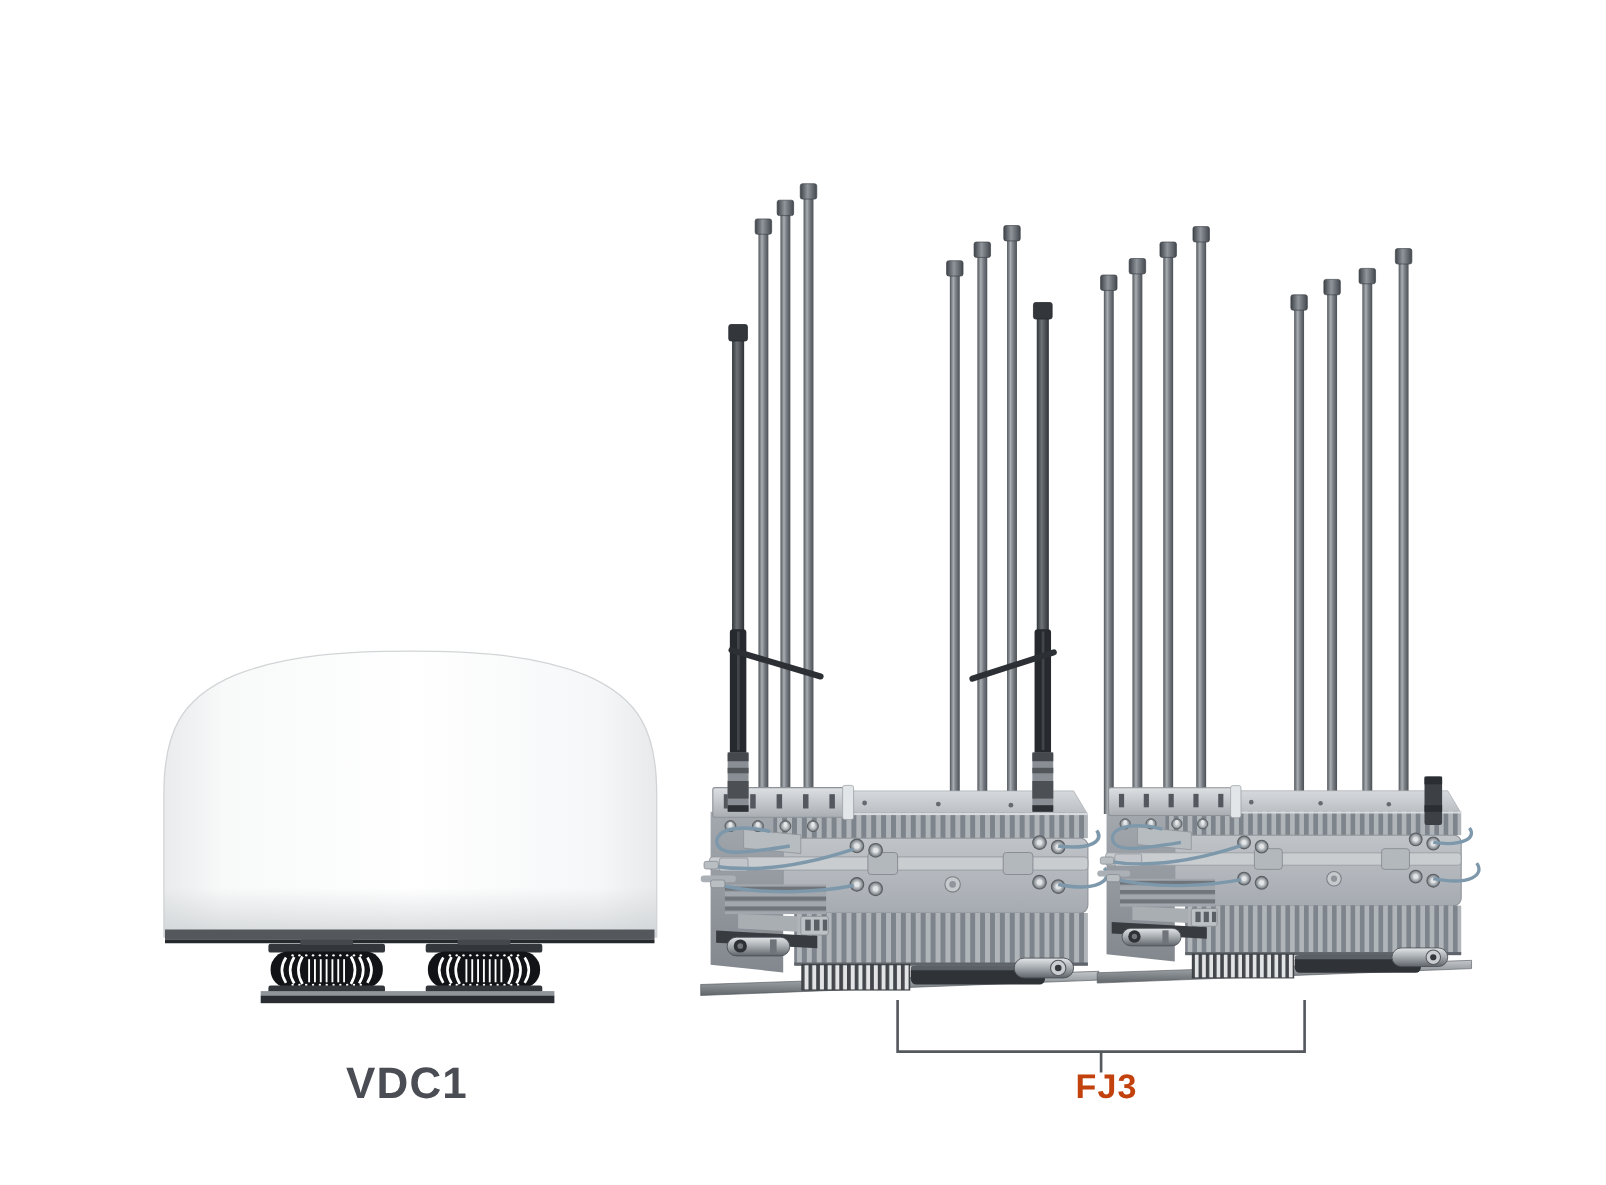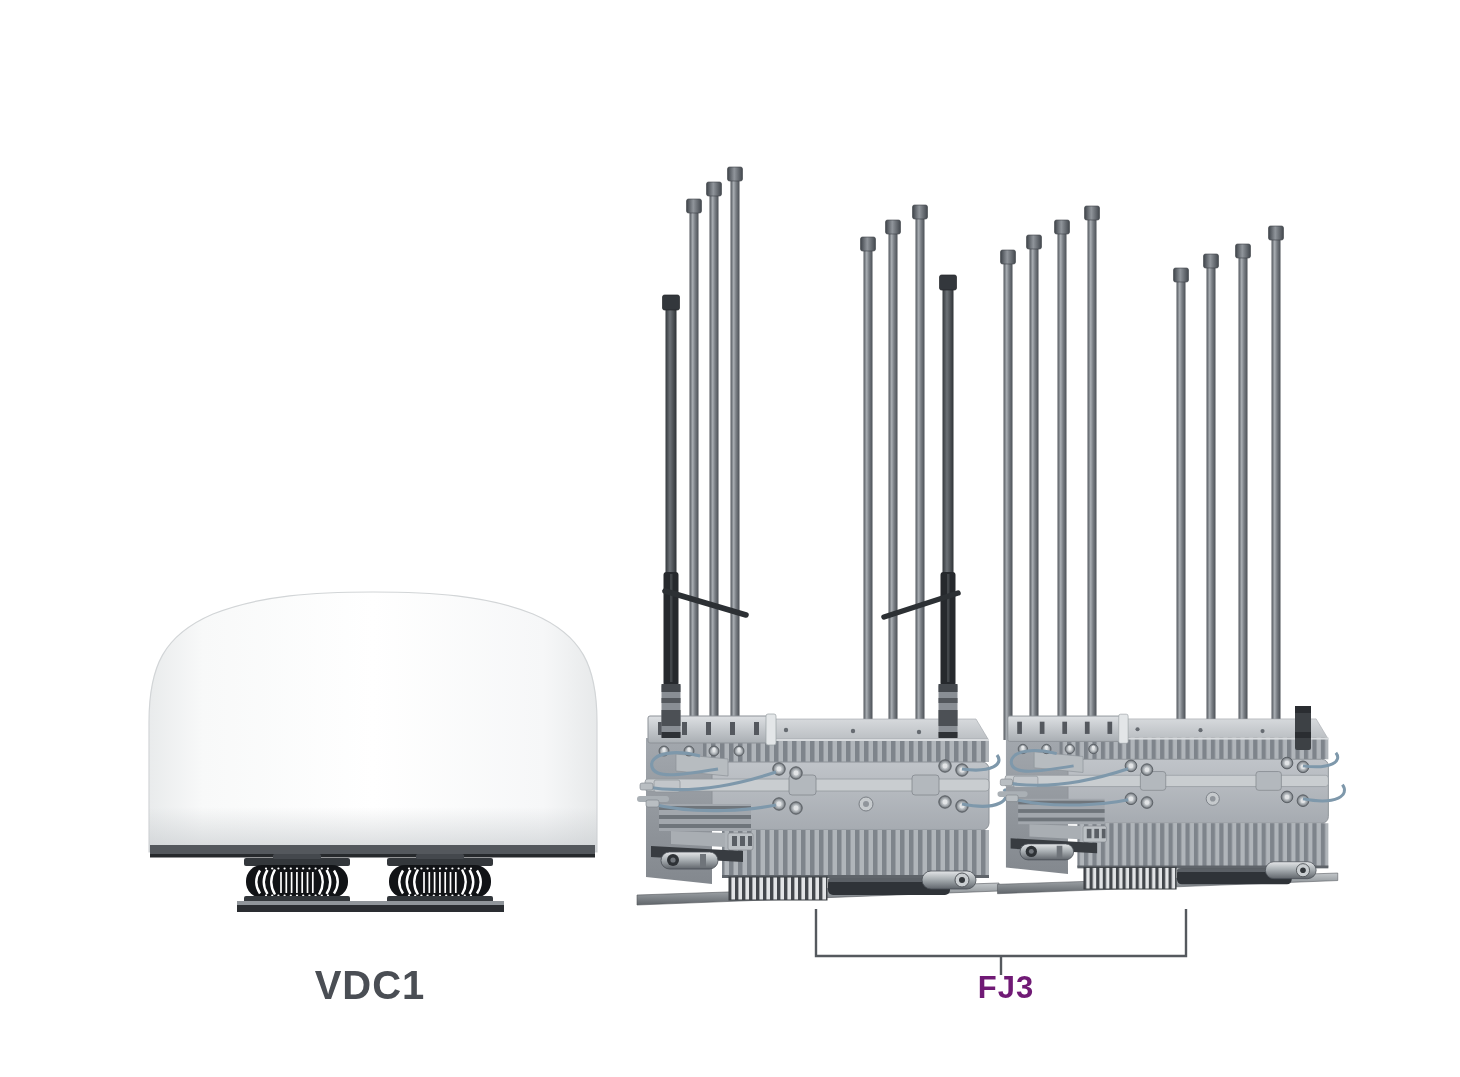--- a/index.html
+++ b/index.html
@@ -389,14 +389,14 @@
    <rect x="1295" y="674" width="16" height="7" fill="#2a2d31"></rect>
    <rect x="1295" y="700" width="16" height="6" fill="#2a2d31"></rect>
       </g>
     <g id="g-bracket">
         <path d="M816 877 L816 924 L1186 924 L1186 877" fill="none" stroke="#55595e" stroke-width="2.4"></path>
    <path d="M1001 924 L1001 943" fill="none" stroke="#55595e" stroke-width="2.4"></path>
       </g>
   </svg>
 
   <div class="device-label label-vdc1" style="color: rgb(74, 78, 84);">VDC1</div>
-  <div class="device-label label-fj3" style="color: #701a75;">FJ3</div>
+  <div class="device-label label-fj3" style="color: #c2410c;">FJ3</div>
 </div>
 
 </body></html>

